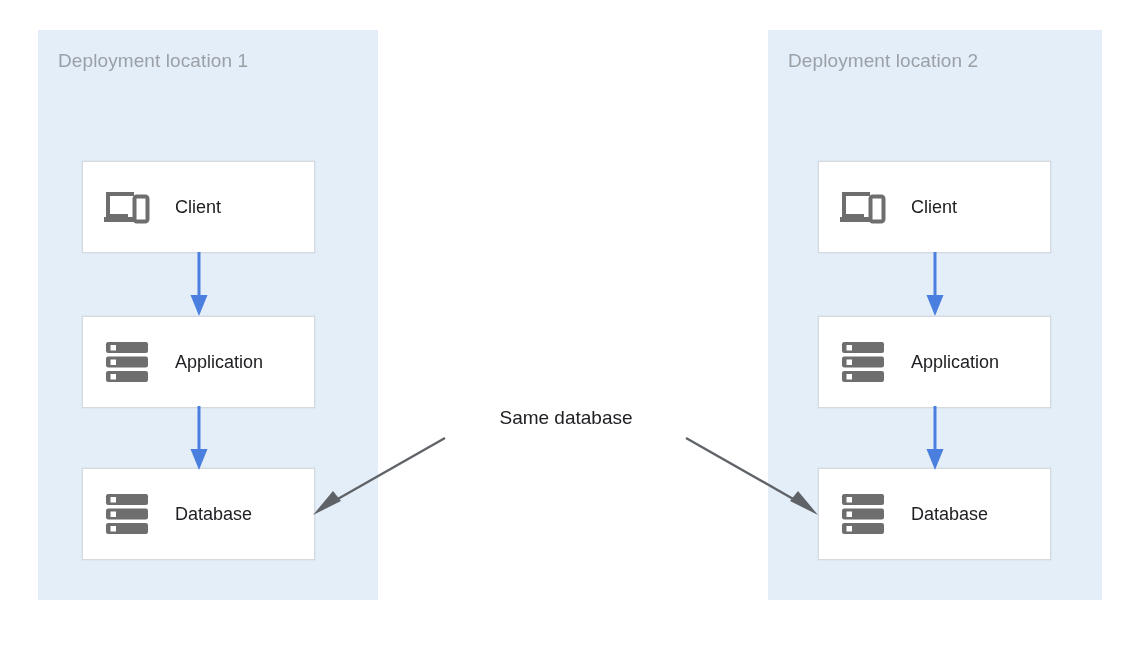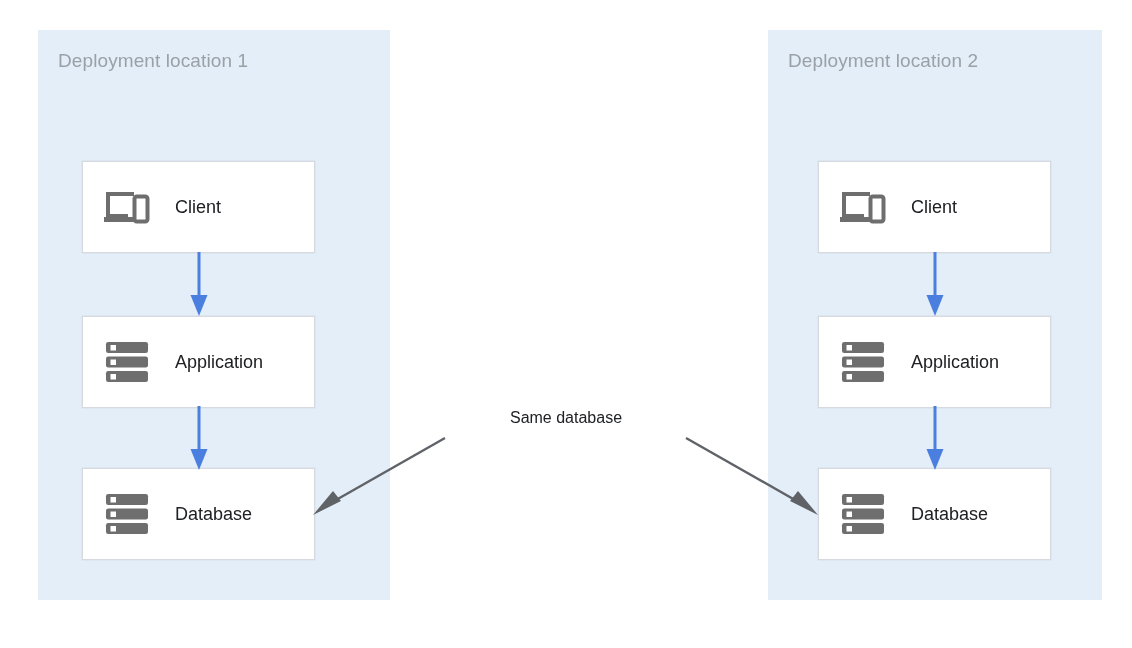--- a/index.html
+++ b/index.html
@@ -17,21 +17,21 @@
   }
   .canvas {
     position: absolute;
     inset: 0;
   }
   
   .zone {
     position: absolute;
     background: #e4eef9;
   }
-  #zone-1 { left: 38px;  top: 30px; width: 340px; height: 570px; padding-left: 12px; }
+  #zone-1 { left: 38px;  top: 30px; width: 340px; height: 570px; }
   #zone-2 { left: 768px; top: 30px; width: 334px; height: 570px; }
   .zone-title {
     position: absolute;
     left: 20px;
     top: 20px;
     font-size: 19px;
     color: #9aa0a6;
     letter-spacing: 0.1px;
     white-space: nowrap;
   }
@@ -85,21 +85,21 @@
   #flow-2a { left: 923px; top: 252px; }
   #flow-2b { left: 923px; top: 406px; }
 
   
   .callout-text {
     position: absolute;
     left: 455px;
     top: 404px;
     width: 222px;
     text-align: center;
-    font-size: 16px;
+    font-size: 19px;
     line-height: 28px;
     color: #202124;
   }
   .callout-arrow {
     position: absolute;
   }
   #callout-arrow-left  { left: 305px; top: 425px; width: 150px; height: 100px; }
   #callout-arrow-right { left: 676px; top: 425px; width: 150px; height: 100px; }
 </style>
 </head>

